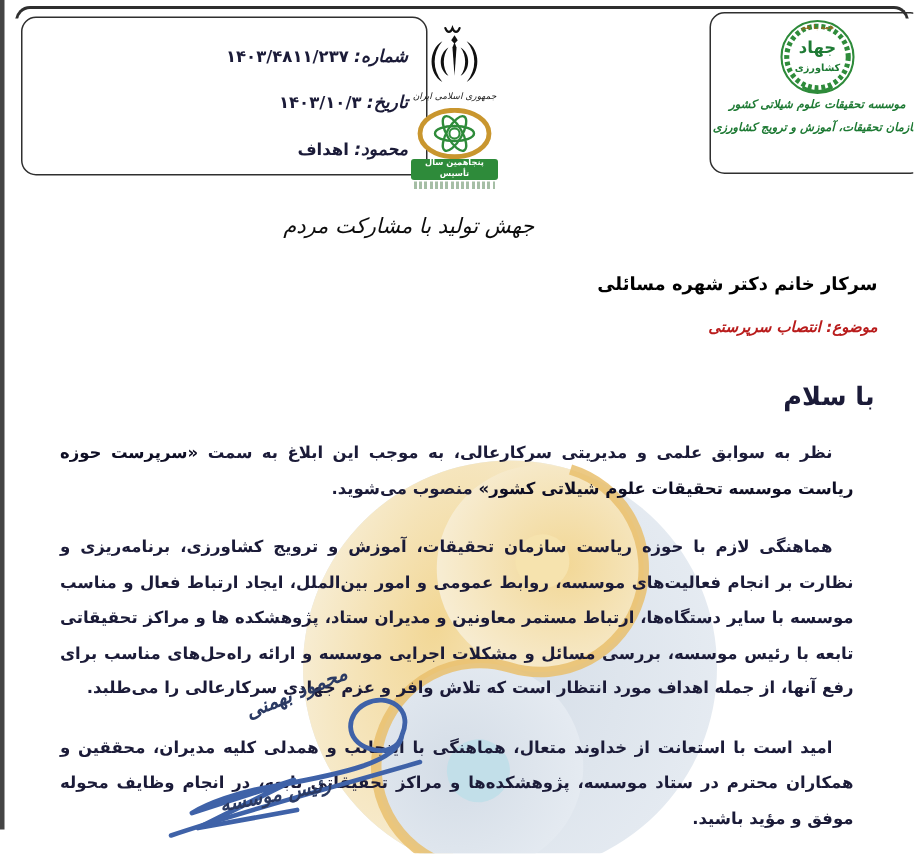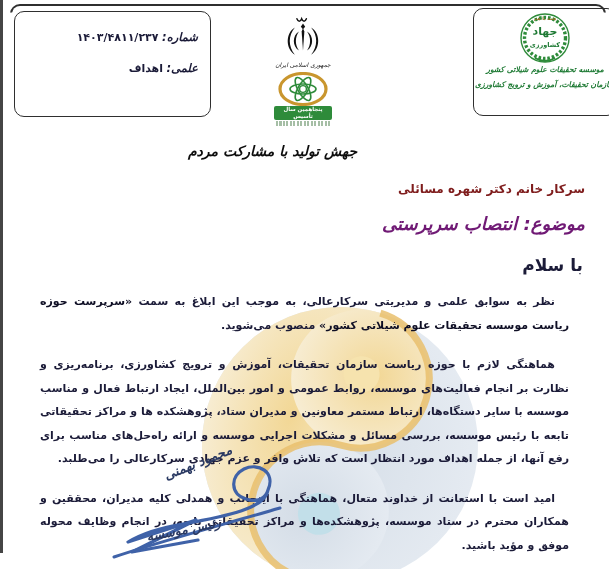--- a/index.html
+++ b/index.html
@@ -13,21 +13,21 @@
     border-left-width:2px;border-right-width:2px;
     clip-path:polygon(0 0,100% 0,100% 70%,0 70%);}
   .edge-left{position:absolute;left:0;top:0;width:3px;height:553px;background:#454545;}
 
   
   .watermark{position:absolute;left:198px;top:305px;z-index:0;}
 
   .layer{position:relative;z-index:1;}
 
   
-  .meta-box{position:absolute;left:14px;top:11px;width:197px;height:106px;
+  .meta-box{position:absolute;left:14px;top:11px;width:271px;height:106px;
     border:1.6px solid #2f2f2f;border-radius:10px;box-sizing:border-box;
     padding:10px 12px 0 13px;}
   .meta-row{height:31px;line-height:31px;font-size:11px;text-align:right;}
   .meta-label{font-weight:bold;font-style:italic;font-size:11.5px;}
   .meta-value{font-weight:bold;letter-spacing:.5px;}
 
   
   .center-logos{position:absolute;left:270px;top:14px;width:66px;text-align:center;}
   .emblem-caption{font-size:6px;font-style:italic;color:#222;margin-top:1px;white-space:nowrap;}
   .anniv{margin-top:4px;position:relative;}
@@ -42,23 +42,23 @@
   .jahad{position:relative;width:52px;height:52px;margin:0 auto;}
   .jahad svg{position:absolute;left:0;top:0;}
   .jahad-motto{position:absolute;left:0;top:4px;width:52px;font-size:4.5px;color:#8a6d1f;font-weight:bold;}
   .jahad-w1{position:absolute;left:0;top:13px;width:52px;font-size:11px;font-weight:bold;color:#1e7a34;}
   .jahad-w2{position:absolute;left:0;top:29px;width:52px;font-size:6.5px;font-weight:bold;color:#1e7a34;text-align:center;}
   .org-line{font-size:7.6px;line-height:12px;color:#1e7a34;font-weight:bold;font-style:italic;white-space:nowrap;}
   .org-line.first{margin-top:3px;}
 
   
   .slogan{position:absolute;left:0;top:143px;width:545px;text-align:center;
-    font-size:14px;font-weight:bold;font-style:italic;color:#0d0d0d;}
-  .recipient{position:absolute;right:24px;top:182px;font-size:12px;font-weight:bold;color:#7f1d1d;}
-  .subject{position:absolute;right:24px;top:213px;font-size:18px;font-weight:bold;font-style:italic;color:#701a75;}
+    font-size:14px;font-weight:normal;font-style:italic;color:#0d0d0d;}
+  .recipient{position:absolute;right:24px;top:182px;font-size:12px;font-weight:bold;color:#000000;}
+  .subject{position:absolute;right:24px;top:213px;font-size:10px;font-weight:bold;font-style:italic;color:#b91c1c;}
   .salutation{position:absolute;right:26px;top:255px;font-size:17px;font-weight:bold;}
 
   
   .body-text{position:absolute;right:24px;left:24px;top:274px;
     font-size:11px;font-weight:bold;line-height:23.5px;text-align:justify;color:#1b1b38;}
   .body-text p{margin:16px;text-indent:14px;}
   .body-text .quote{font-weight:bold;color:#0e0e24;}
 
   
   .sig-name{position:absolute;left:162px;top:455px;font-size:13px;font-weight:bold;font-style:italic;
@@ -98,21 +98,25 @@
   <div class="edge-left"></div>
 
   <div class="layer">
 
     <div class="meta-box">
       <div class="meta-row">
         <span class="meta-label">شماره:</span>
         <span class="meta-value">۱۴۰۳/۴۸۱۱/۲۳۷</span>
       </div>
       <div class="meta-row">
-        <span class="meta-label">علمی:</span>
+        <span class="meta-label">تاریخ:</span>
+        <span class="meta-value">۱۴۰۳/۱۰/۳</span>
+      </div>
+      <div class="meta-row">
+        <span class="meta-label">محمود:</span>
         <span class="meta-value">اهداف</span>
       </div>
     </div>
 
     <div class="center-logos">
       <svg width="42" height="42" viewBox="0 0 60 62">
         <path d="M21,7 c2,5 5,5 7,0 c2,5 5,5 7,0" fill="none" stroke="#111" stroke-width="2.2" stroke-linecap="round"></path>
         <path d="M30,14 l3.2,5 -3.2,3.4 -3.2,-3.4 z" fill="#111"></path>
         <path d="M30,21 L32,26 L30,54 L28,26 Z" fill="#111"></path>
         <path d="M24,26 C18,34 18,46 24,54 C14,48 14,32 24,26 Z" fill="#111"></path>

